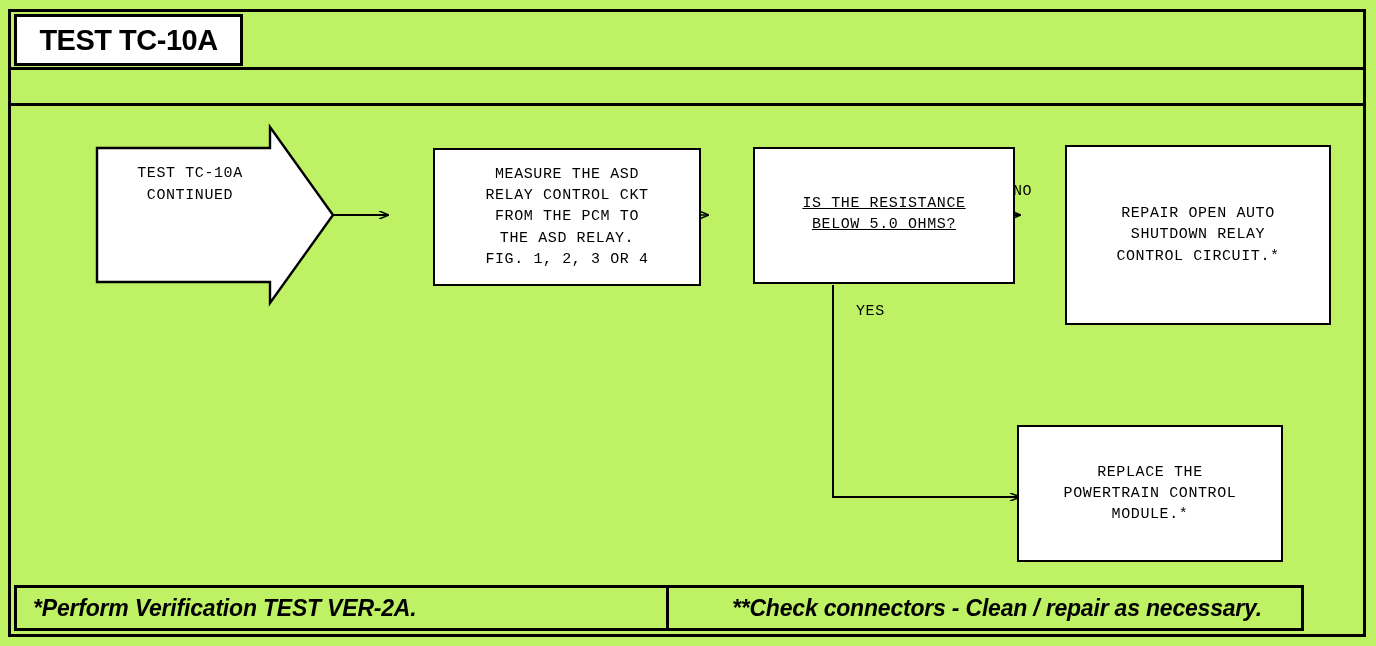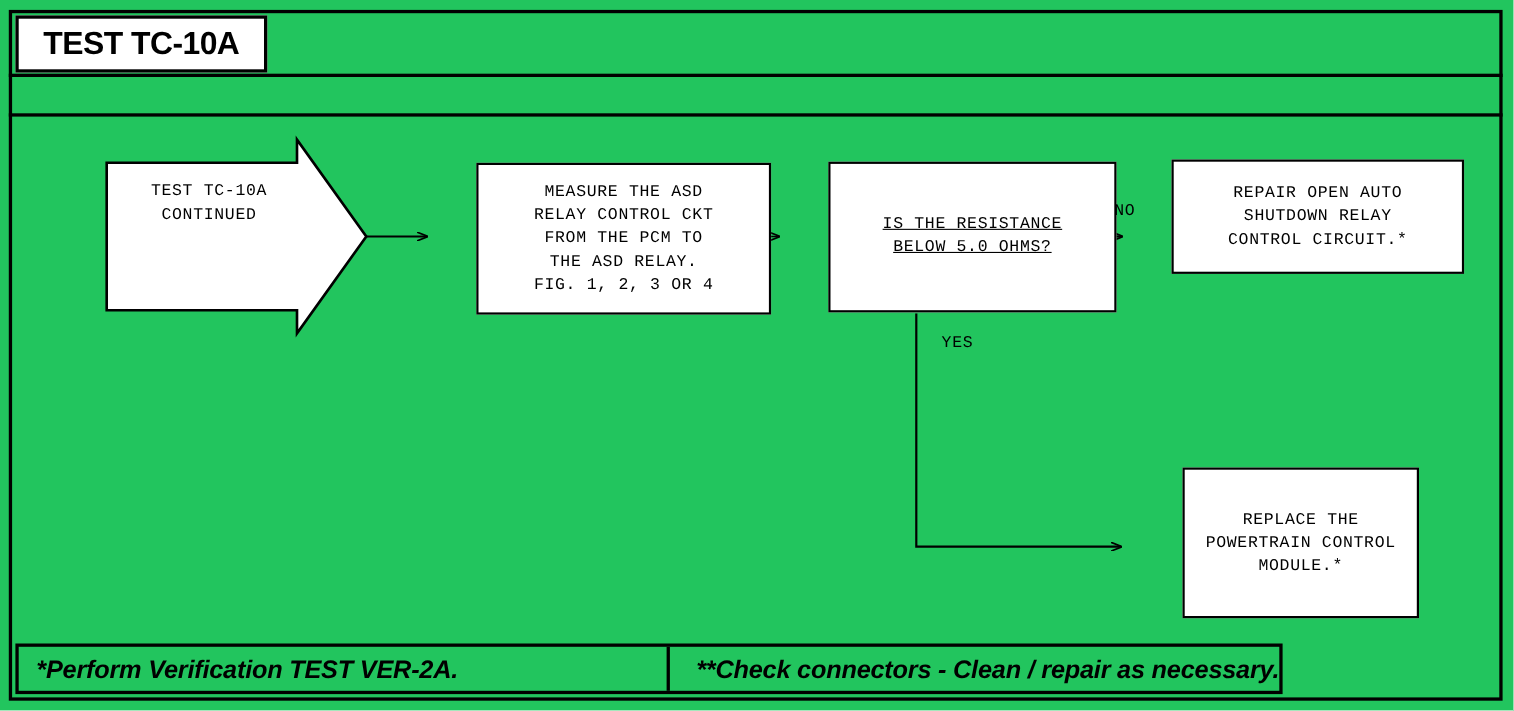--- a/index.html
+++ b/index.html
@@ -7,21 +7,21 @@
     padding: 0;
     background: #ffffff;
   }
   body {
     font-family: "Liberation Sans", sans-serif;
   }
   #page {
     position: relative;
     width: 1376px;
     height: 646px;
-    background: #22c55e;
+    background: #bef264;
     overflow: hidden;
   }
 
   
   .outer-frame {
     position: absolute;
     left: 8px;
     top: 9px;
     width: 1358px;
     height: 628px;
@@ -110,22 +110,22 @@
     font-size: 15px;
     line-height: 1.42;
     letter-spacing: 0.6px;
     color: #000000;
     white-space: pre-line;
   }
 
   #box-measure { left: 390px; top: 148px; width: 268px; height: 138px; }
   #box-decision { left: 710px; top: 147px; width: 262px; height: 137px;
                   align-items: flex-start; padding-top: 44px; text-decoration: underline; }
-  #box-repair   { left: 1022px; top: 145px; width: 266px; height: 104px; }
-  #box-replace  { left: 1032px; top: 425px; width: 215px; height: 137px; }
+  #box-repair   { left: 1022px; top: 145px; width: 266px; height: 180px; }
+  #box-replace  { left: 974px; top: 425px; width: 266px; height: 137px; }
 
   
   .start-shape {
     position: absolute;
     left: 93px;
     top: 122px;
     width: 245px;
     height: 186px;
   }
   .start-shape svg { display: block; }
@@ -152,21 +152,21 @@
     color: #000000;
   }
   #label-no  { left: 983px; top: 183px; margin-left: 30px; }
   #label-yes { left: 814px; top: 303px; margin-left: 42px; }
 
   
   .footer-band {
     position: absolute;
     left: 14px;
     top: 585px;
-    width: 1152px;
+    width: 1290px;
     height: 46px;
     box-sizing: border-box;
     border: 3px solid #000000;
     display: flex;
   }
   .footer-cell {
     display: flex;
     align-items: center;
     height: 100%;
     box-sizing: border-box;

